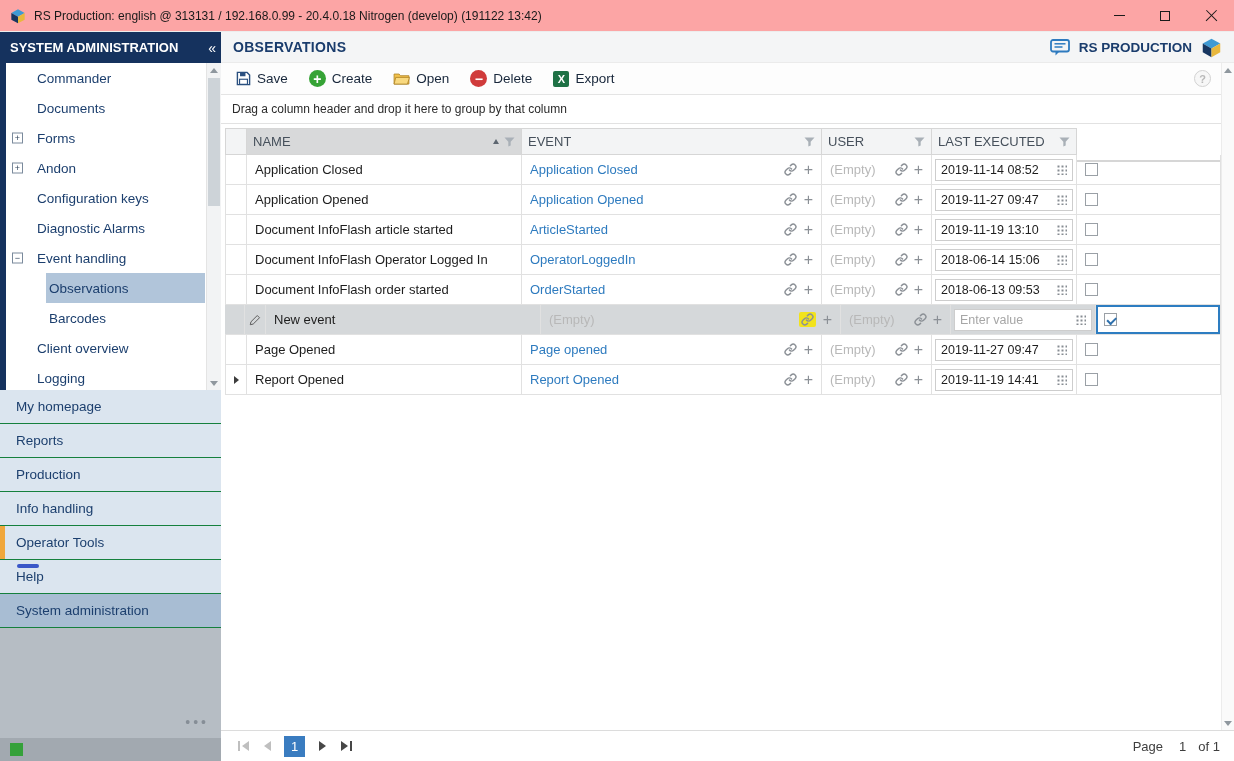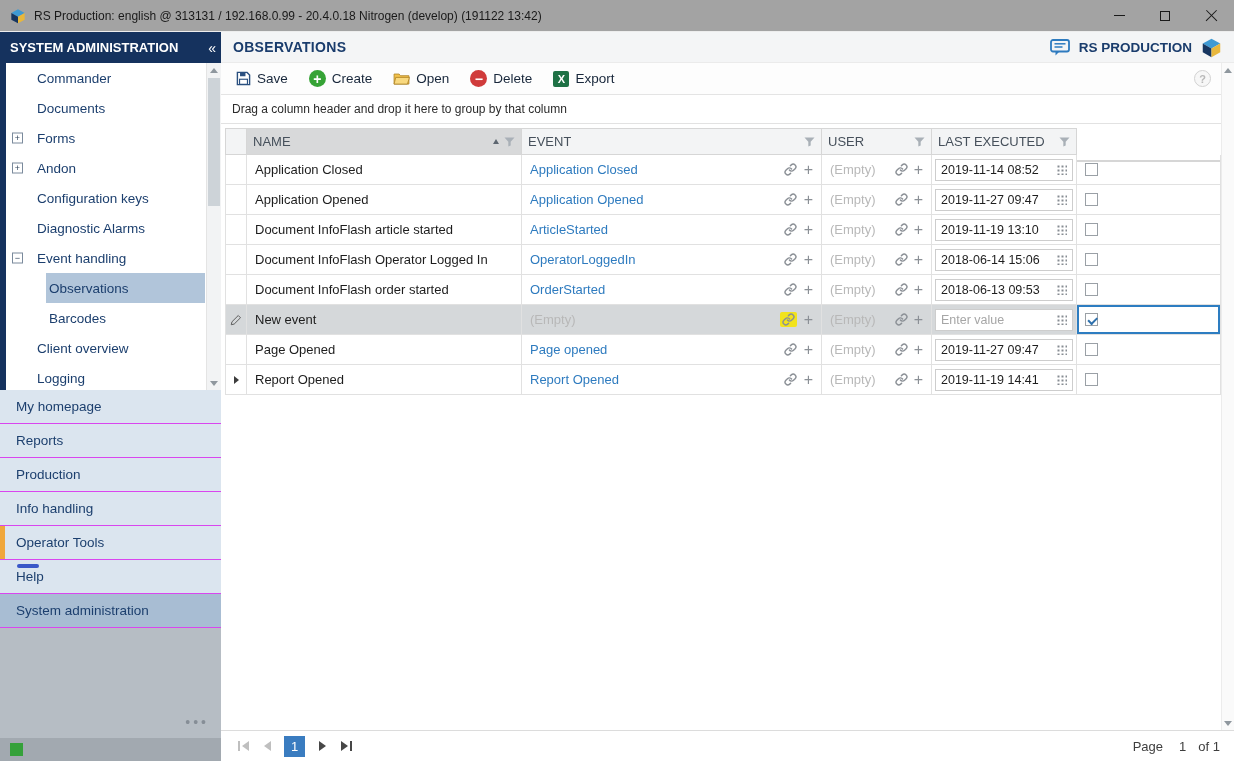--- a/index.html
+++ b/index.html
@@ -2,21 +2,21 @@
 <html><head>
 <meta charset="utf-8">
 <style>
   * { box-sizing: border-box; margin: 0; padding: 0; }
   html,body { margin:0; }
   body { background:#666; font-family:"Liberation Sans", sans-serif; }
   .window { position:relative; width:1234px; height:761px; background:#fff; display:flex; flex-direction:column; overflow:hidden; cursor:default; }
   .spacer { flex:1; }
 
   
-  .titlebar { flex:0 0 32px; display:flex; align-items:center; background:#a3a3a3; padding-left:10px; border-bottom:1px solid #ededed; }
+  .titlebar { flex:0 0 32px; display:flex; align-items:center; background:#fca5a5; padding-left:10px; border-bottom:1px solid #ededed; }
   .app-logo { display:flex; }
   .title-text { font-size:12px; color:#1a1a1a; margin-left:8px; flex:1; white-space:nowrap; overflow:hidden; }
   .win-controls { display:flex; height:100%; }
   .win-btn { width:46px; display:flex; align-items:center; justify-content:center; }
   .min-glyph { width:11px; height:1px; background:#1a1a1a; }
   .max-glyph { width:10px; height:10px; border:1px solid #1a1a1a; }
   .close-glyph { position:relative; width:13px; height:13px; }
   .close-glyph span { position:absolute; left:-1px; top:6px; width:15px; height:1.4px; background:#1a1a1a; }
   .x1 { transform:rotate(45deg); } .x2 { transform:rotate(-45deg); }
 
@@ -36,21 +36,21 @@
   .tree-label { flex:1; height:100%; display:flex; align-items:center; padding-left:3px; overflow:hidden; }
   .tree-item.selected .tree-label { background:#b1c5da; }
   .tree-scrollbar { position:absolute; top:0; right:0; bottom:0; width:15px; background:#f2f3f4; border-left:1px solid #e4e4e4; }
   .sb-arrow { position:absolute; left:0; right:0; height:14px; display:flex; align-items:center; justify-content:center; }
   .sb-arrow.top { top:0; } .sb-arrow.bottom { bottom:0; }
   .arr-up { width:0; height:0; border-left:4px solid transparent; border-right:4px solid transparent; border-bottom:5px solid #8f979e; }
   .arr-down { width:0; height:0; border-left:4px solid transparent; border-right:4px solid transparent; border-top:5px solid #8f979e; }
   .sb-thumb { position:absolute; left:1px; right:1px; top:15px; height:128px; background:#cdd3d8; }
 
   
-  .nav { flex:0 0 auto; background:#d946ef; }
+  .nav { flex:0 0 auto; background:#15803d; }
   .nav-item { height:33px; margin-bottom:1px; background:#dbe5ef; display:flex; align-items:center; padding-left:16px; position:relative; font-size:13.5px; color:#1c3f6e; }
   .nav-item.selected { background:#a8bdd3; }
   .nav-accent { position:absolute; left:0; top:0; bottom:0; width:5px; }
   .nav-dash { position:absolute; left:17px; top:4px; width:22px; height:4px; border-radius:2px; }
   .nav-filler { flex:1; background:#b6bdc4; position:relative; }
   .overflow-dots { position:absolute; right:12px; bottom:8px; color:#868e97; font-size:14px; letter-spacing:3px; }
   .sidebar-bottom { flex:0 0 23px; background:#a2a9b0; position:relative; }
   .status-square { position:absolute; left:10px; top:5px; width:13px; height:13px; background:#35a13a; }
 
   
@@ -81,21 +81,21 @@
   .grid-area { flex:1; overflow:hidden; padding:4px 0 0 4px; background:#fff; }
   .ghead { display:flex; height:27px; }
   .gcol { background:#f3f4f5; border:1px solid #d6d6d6; border-left:none; display:flex; align-items:center; padding:0 6px; font-size:13px; color:#46505b; overflow:hidden; }
   .gcol.first { border-left:1px solid #d6d6d6; }
   .gcol.sorted { background:#d8d9da; }
   .gcol-label { white-space:nowrap; overflow:hidden; }
   .sort-up { width:0; height:0; border-left:3.5px solid transparent; border-right:3.5px solid transparent; border-bottom:5px solid #5d6670; margin-right:5px; }
   .funnel { display:flex; align-items:center; }
 
   .grow { display:flex; height:30px; background:#fff; border-bottom:1px solid #e1e1e1; }
-  .grow.selected { background:#d5d8da; }
+  .grow.selected { background:#d5d8da;padding-left:19px; }
   .gcell { display:flex; align-items:center; border-right:1px solid #e1e1e1; min-width:0; overflow:hidden; }
   .gcell.ind { flex:0 0 22px; justify-content:center; border-left:1px solid #e1e1e1; }
   .gcell.name { flex:0 0 275px; padding:0 8px; font-size:13px; color:#1d1d1d; white-space:nowrap; }
   .gcell.event { flex:0 0 300px; padding:0 8px; font-size:13px; gap:7px; }
   .gcell.user { flex:0 0 110px; padding:0 8px; font-size:13px; gap:6px; }
   .gcell.date { flex:0 0 145px; padding:0 3px; }
   .gcell.chk { flex:1; padding-left:8px; }
   .gcell.chk.focused { box-shadow: inset 0 0 0 2px #2d7dc1; background:#fff; }
   .cell-link { color:#2e7bbf; white-space:nowrap; overflow:hidden; text-overflow:ellipsis; flex:1; }
   .cell-empty { color:#b8b8b8; white-space:nowrap; overflow:hidden; flex:1; }

